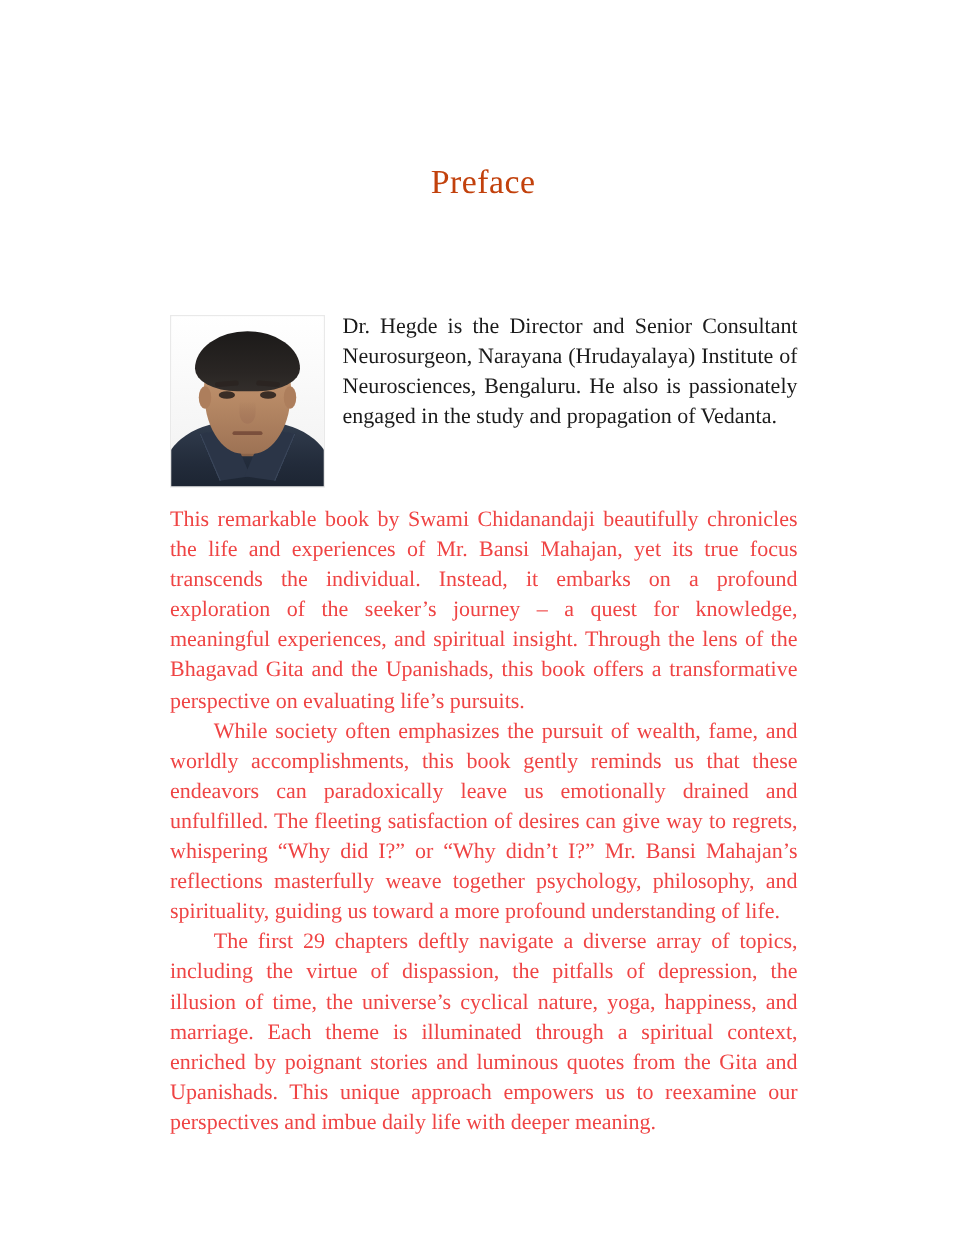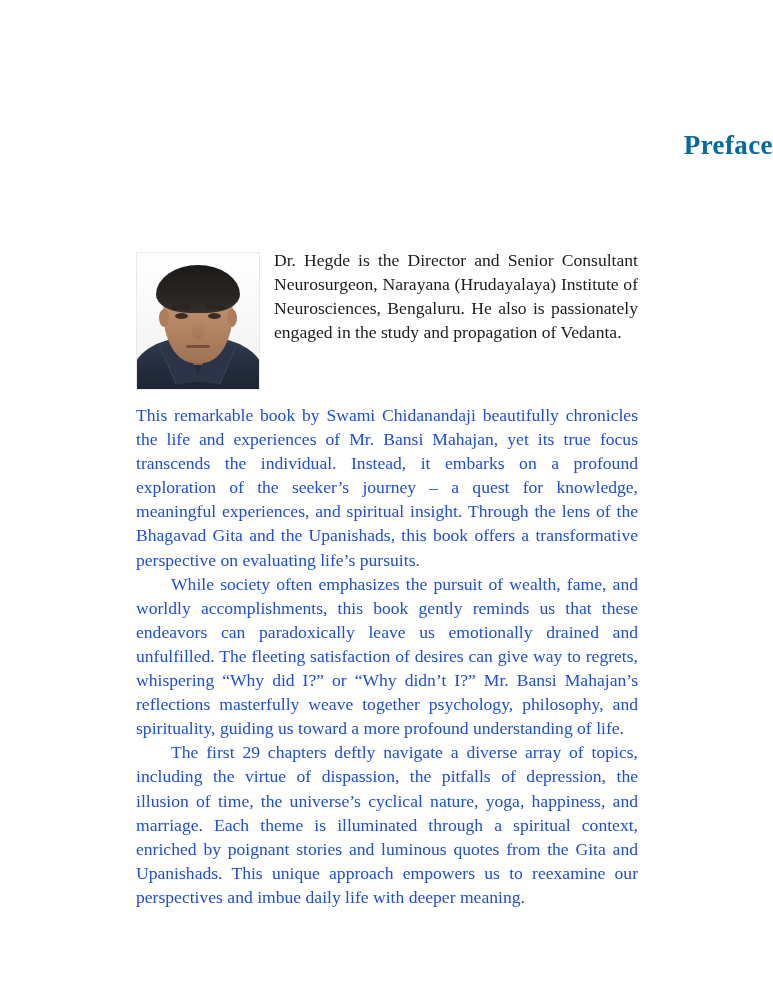--- a/index.html
+++ b/index.html
@@ -23,26 +23,26 @@
     height: 1000px;
     background: #ffffff;
   }
 
   
   .page-title {
     position: absolute;
     left: 0;
     top: 112px;
     width: 773px;
-    text-align: right;
+    text-align: center;
     font-family: "Liberation Serif", "DejaVu Serif", serif;
-    font-weight: bold;
+    font-weight: normal;
     font-size: 27px;
     letter-spacing: 0.4px;
-    color: #0369a1;
+    color: #c2410c;
   }
 
   
   .content {
     position: absolute;
     left: 136px;
     top: 200px;
     width: 502px;
     margin-top: 48px;
   }
@@ -178,21 +178,21 @@
     border-radius: 3px;
   }
 
   
   p.para {
     margin: 0;
     font-size: 17.6px;
     line-height: 24.1px;
     text-align: justify;
     text-justify: inter-word;
-    color: #1d4ed8;
+    color: #ef4444;
     hyphens: none;
   }
   p.bio-text {
     margin: 0;
     font-size: 17.6px;
     line-height: 24.1px;
     text-align: justify;
     color: #1b1b1b;
   }
   p.indent {

